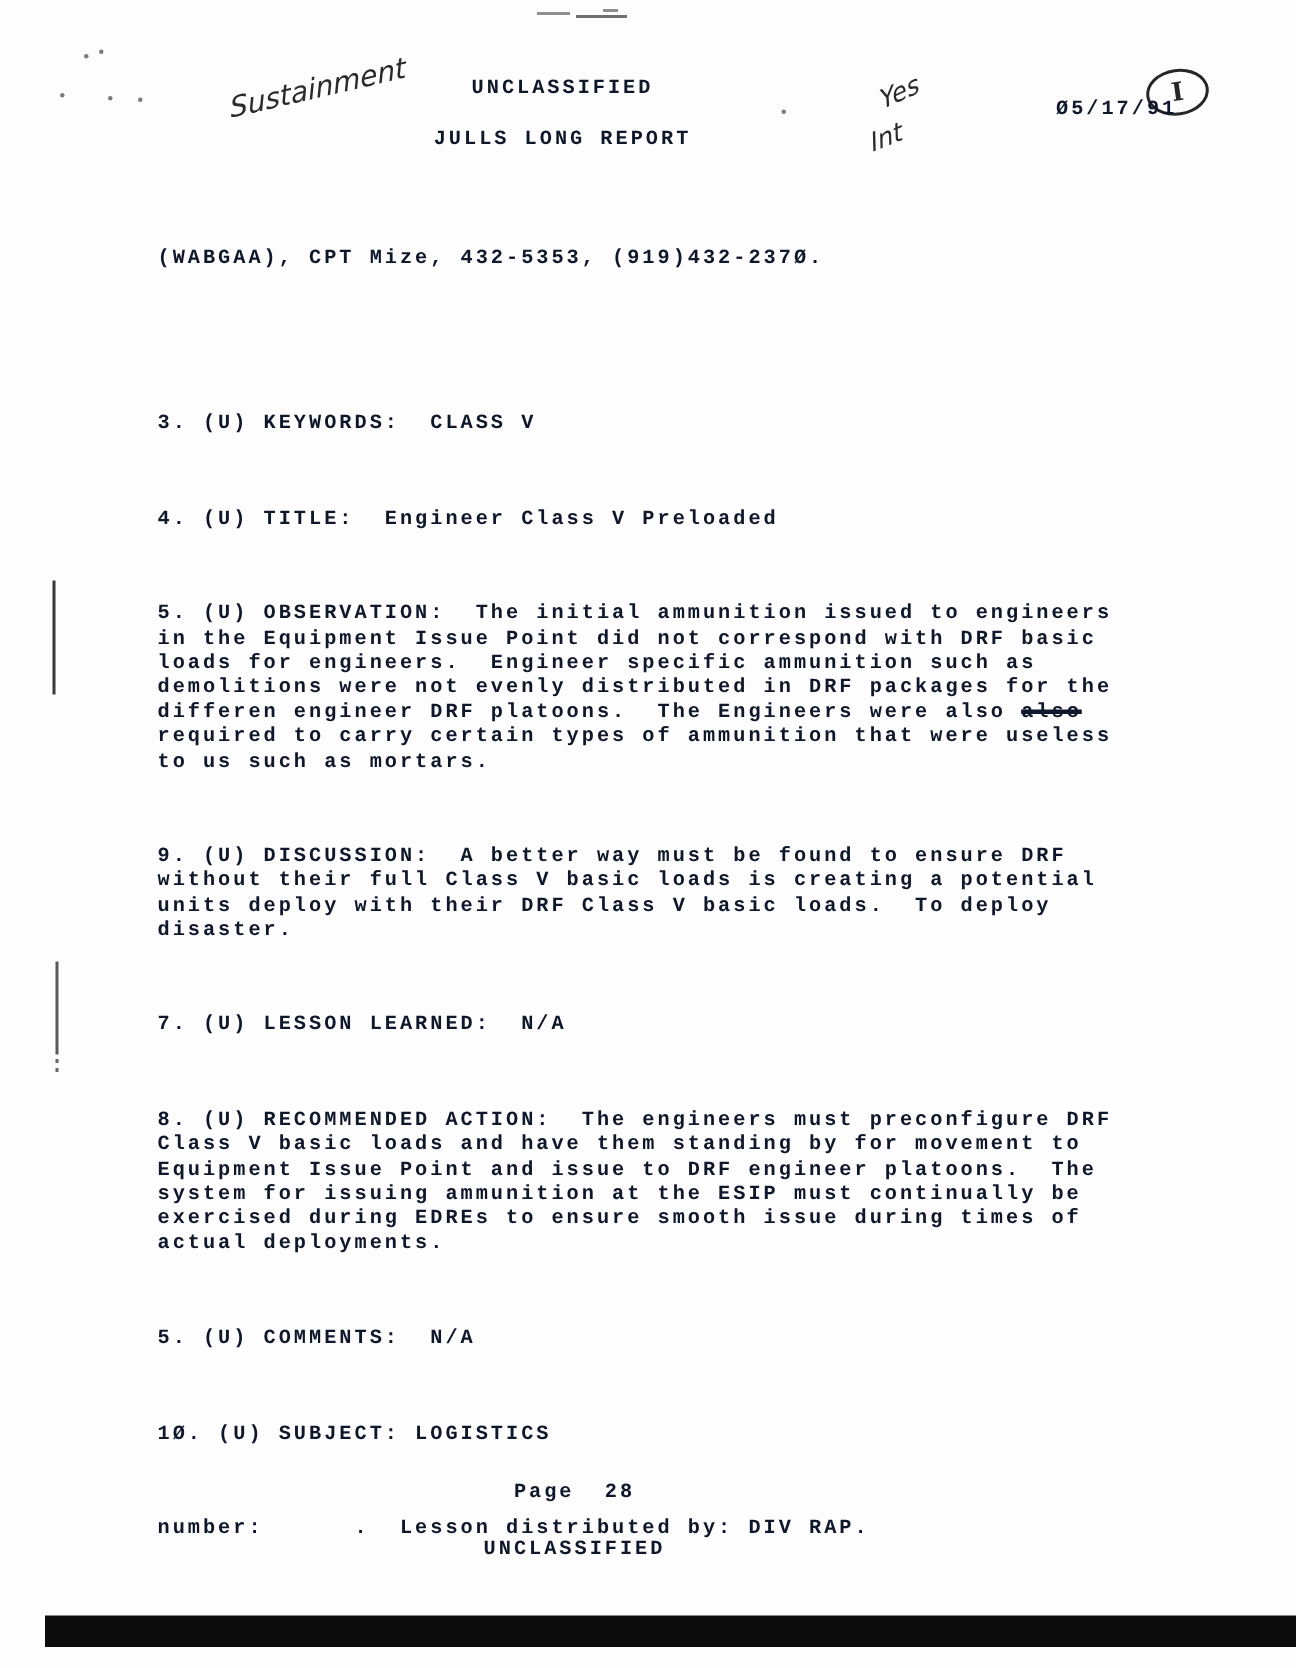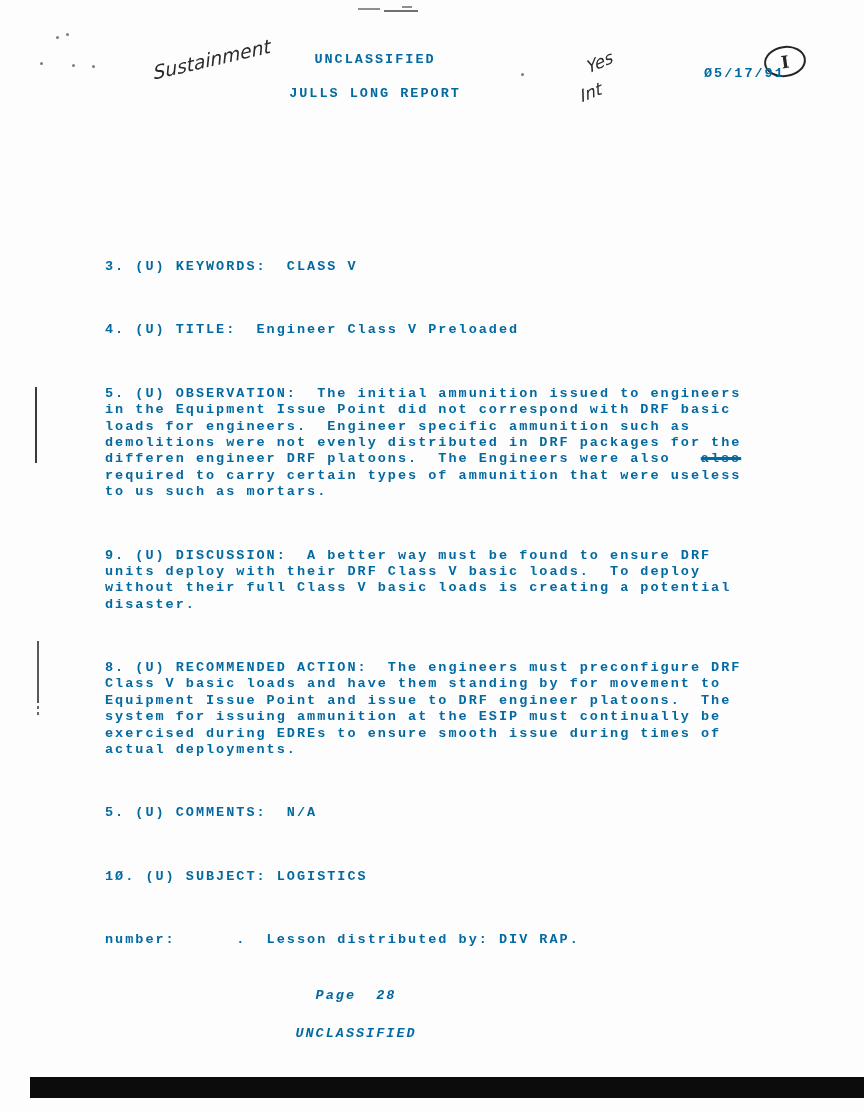--- a/index.html
+++ b/index.html
@@ -15,21 +15,21 @@
     overflow: hidden;
     font-family: "Liberation Mono", "DejaVu Sans Mono", monospace;
     color: #1b1b1b;
   }
   
   .typed {
     font-family: "Liberation Mono", "DejaVu Sans Mono", monospace;
     font-weight: 700;
     font-size: 13.5px;
     letter-spacing: 2px;
-    color: #0369a1;
+    color: #0f172a;
     white-space: pre;
   }
   .header-center {
     position: absolute;
     left: 375px;
     transform: translateX(-50%);
   }
   .body-text {
     position: absolute;
     left: 105px;
@@ -37,27 +37,25 @@
   }
   .para { margin: 0 0 17px 0; }
   .line {
     line-height: 16.4px;
     height: 16.4px;
     white-space: pre;
   }
   .strike {
     text-decoration: line-through;
     text-decoration-thickness: 2.5px;
-    margin-left: 20px;
   }
   .footer-line {
     position: absolute;
-    left: 356px;
+    left: 383px;
     transform: translateX(-50%);
-    font-style: italic;
   }
   
   .handwriting {
     position: absolute;
     font-family: "DejaVu Sans", sans-serif;
     font-style: italic;
     color: #2a2a2a;
     white-space: nowrap;
   }
   .hw-sustainment {
@@ -142,26 +140,27 @@
   <div class="handwriting hw-sustainment">Sustainment</div>
   <div class="handwriting hw-yes">Yes</div>
   <div class="handwriting hw-int">Int</div>
   <div class="circled-mark">I</div>
 
   <div class="typed header-center hdr-class">UNCLASSIFIED</div>
   <div class="typed header-center hdr-title">JULLS LONG REPORT</div>
   <div class="typed date-stamp">Ø5/17/91</div>
 
   <div class="typed body-text">
-    <div class="para"></div>
+    <div class="para"><div class="line"><span>(WABGAA), CPT Mize, 432-5353, (919)432-237Ø.</span></div></div>
     <div class="para"></div>
     <div class="para"><div class="line"><span>3. (U) KEYWORDS:  CLASS V</span></div></div>
     <div class="para"><div class="line"><span>4. (U) TITLE:  Engineer Class V Preloaded</span></div></div>
     <div class="para"><div class="line"><span>5. (U) OBSERVATION:  The initial ammunition issued to engineers</span></div><div class="line"><span>in the Equipment Issue Point did not correspond with DRF basic</span></div><div class="line"><span>loads for engineers.  Engineer specific ammunition such as</span></div><div class="line"><span>demolitions were not evenly distributed in DRF packages for the</span></div><div class="line"><span>differen engineer DRF platoons.  The Engineers were also </span><span class="strike">also</span><span></span></div><div class="line"><span>required to carry certain types of ammunition that were useless</span></div><div class="line"><span>to us such as mortars.</span></div></div>
-    <div class="para"><div class="line"><span>9. (U) DISCUSSION:  A better way must be found to ensure DRF</span></div><div class="line"><span>units deploy with their DRF Class V basic loads.  To deploy</span></div><div class="line"><span>without their full Class V basic loads is creating a potential</span></div><div class="line"><span>disaster.</span></div></div>
+    <div class="para"><div class="line"><span>9. (U) DISCUSSION:  A better way must be found to ensure DRF</span></div><div class="line"><span>without their full Class V basic loads is creating a potential</span></div><div class="line"><span>units deploy with their DRF Class V basic loads.  To deploy</span></div><div class="line"><span>disaster.</span></div></div>
+    <div class="para"><div class="line"><span>7. (U) LESSON LEARNED:  N/A</span></div></div>
     <div class="para"><div class="line"><span>8. (U) RECOMMENDED ACTION:  The engineers must preconfigure DRF</span></div><div class="line"><span>Class V basic loads and have them standing by for movement to</span></div><div class="line"><span>Equipment Issue Point and issue to DRF engineer platoons.  The</span></div><div class="line"><span>system for issuing ammunition at the ESIP must continually be</span></div><div class="line"><span>exercised during EDREs to ensure smooth issue during times of</span></div><div class="line"><span>actual deployments.</span></div></div>
     <div class="para"><div class="line"><span>5. (U) COMMENTS:  N/A</span></div></div>
     <div class="para"><div class="line"><span>1Ø. (U) SUBJECT: LOGISTICS</span></div></div>
     <div class="para"><div class="line"><span>number:      .  Lesson distributed by: DIV RAP.</span></div></div>
   </div>
 
   <div class="typed footer-line footer-page">Page  28</div>
   <div class="typed footer-line footer-class">UNCLASSIFIED</div>
 
   <div class="bottom-bar"></div>

